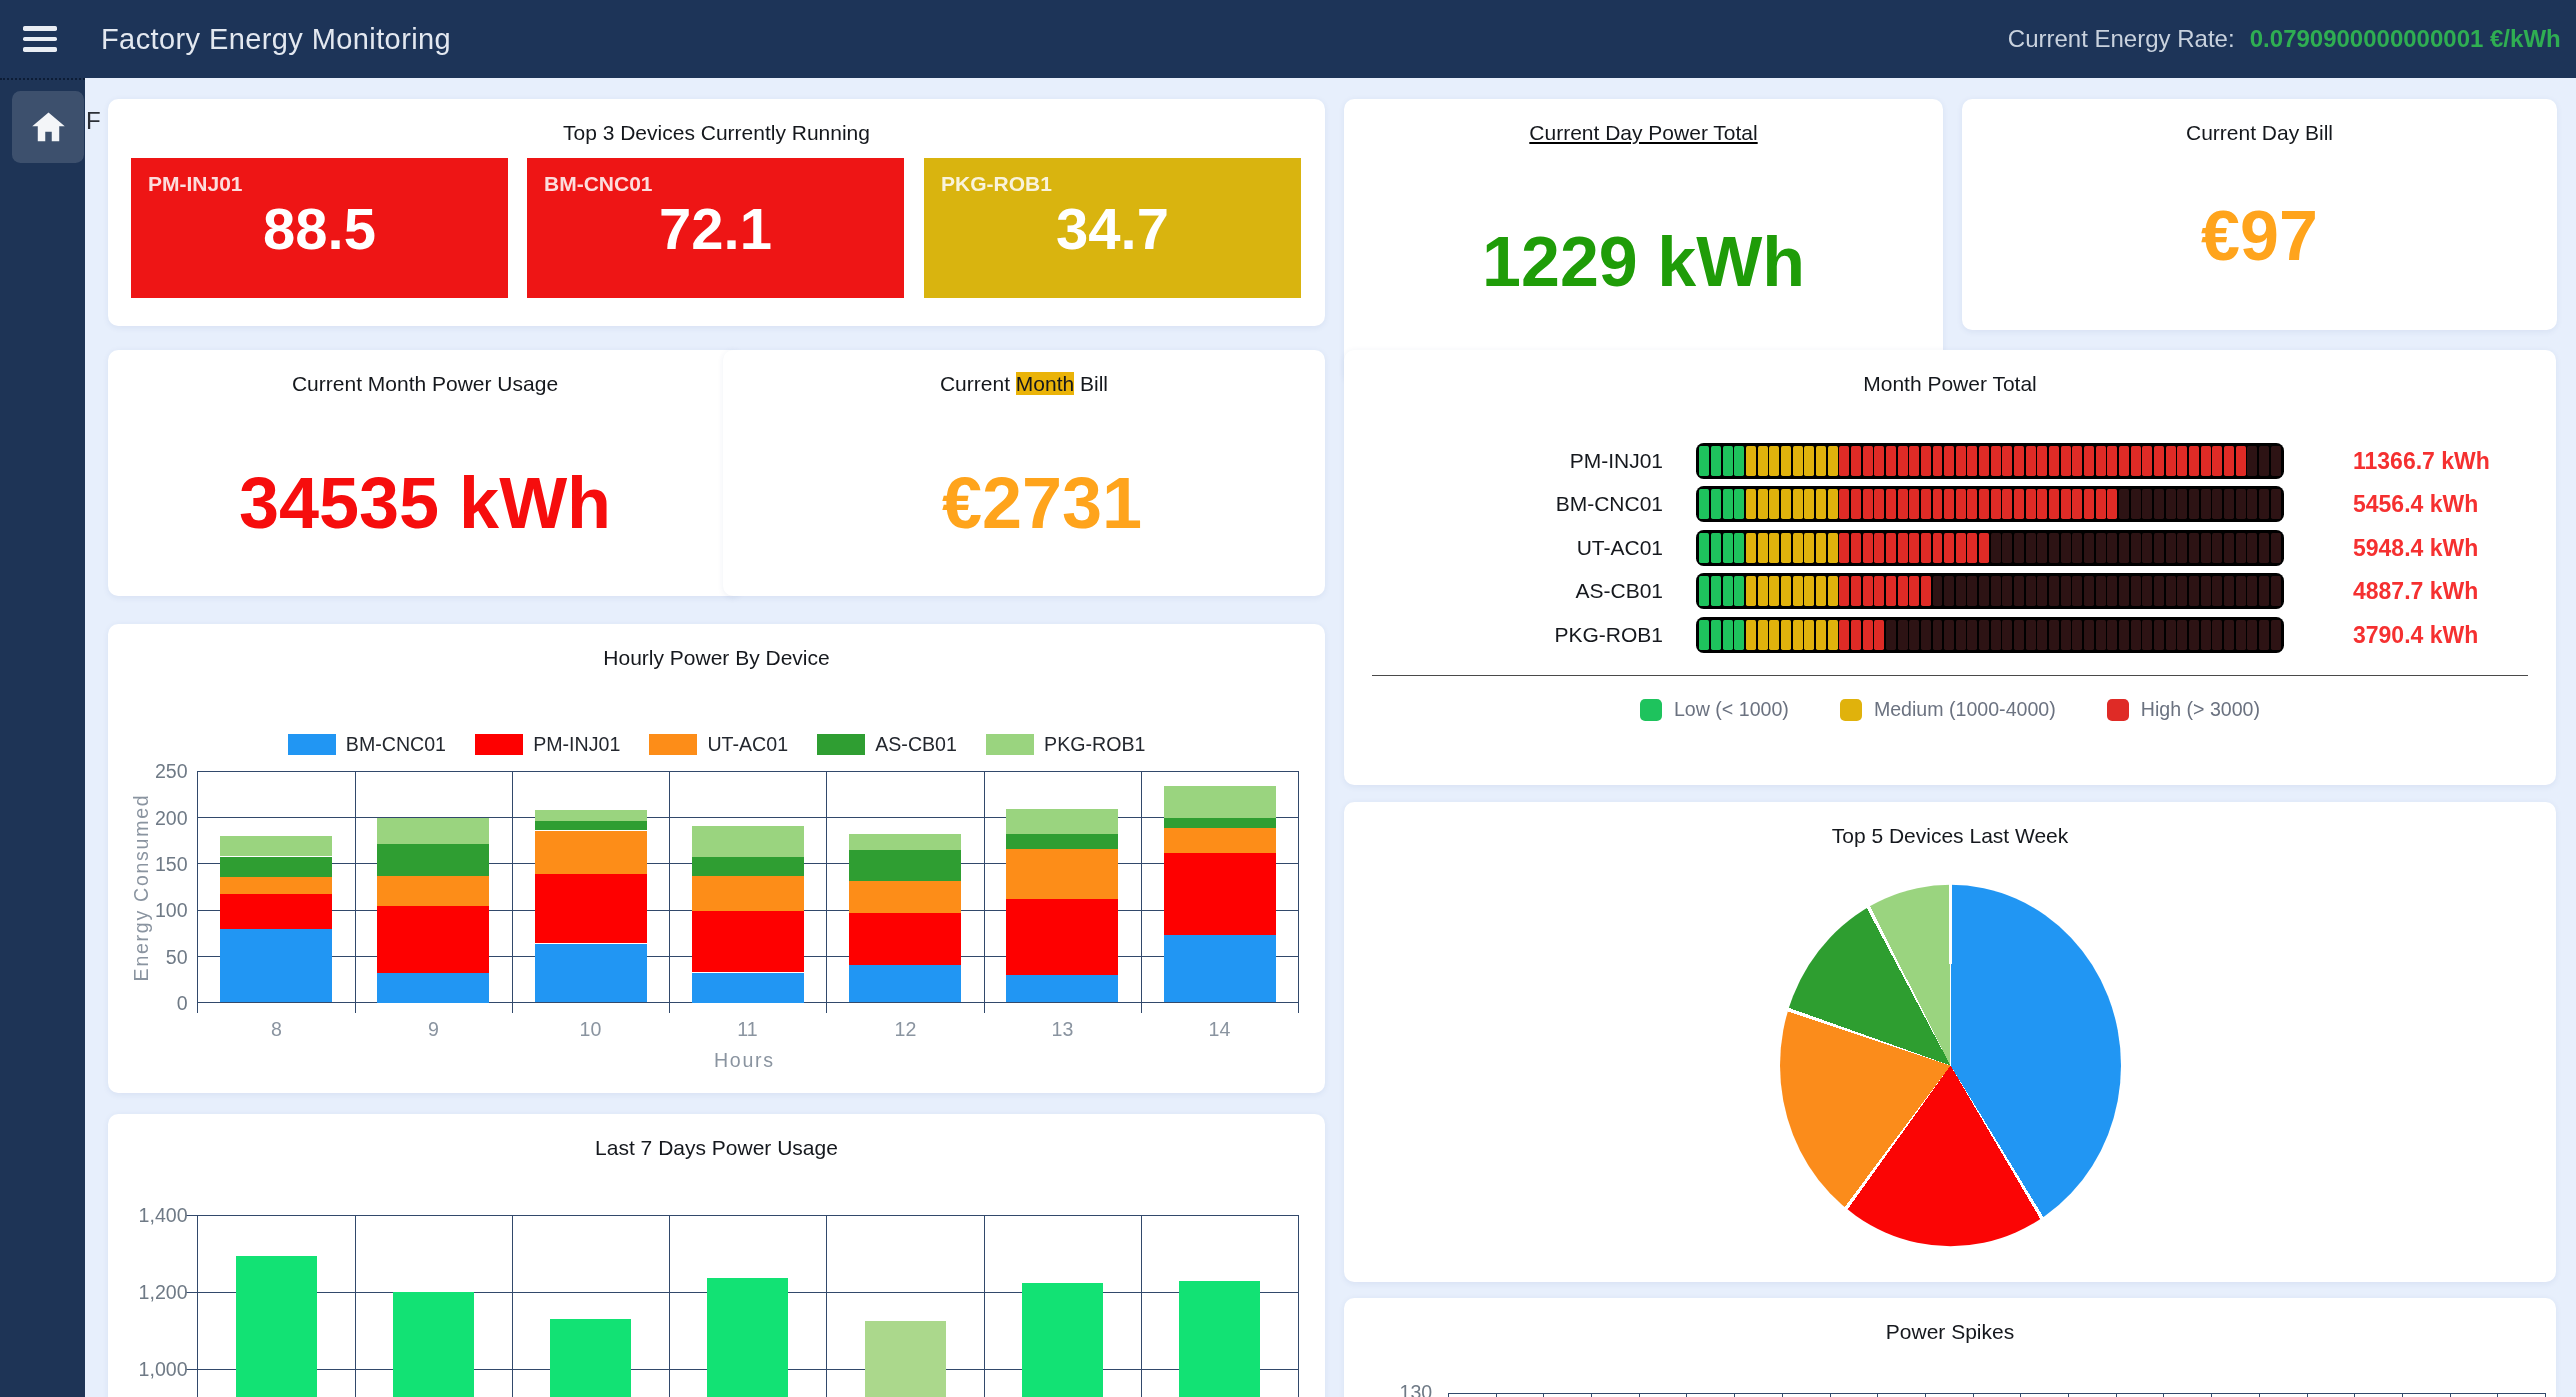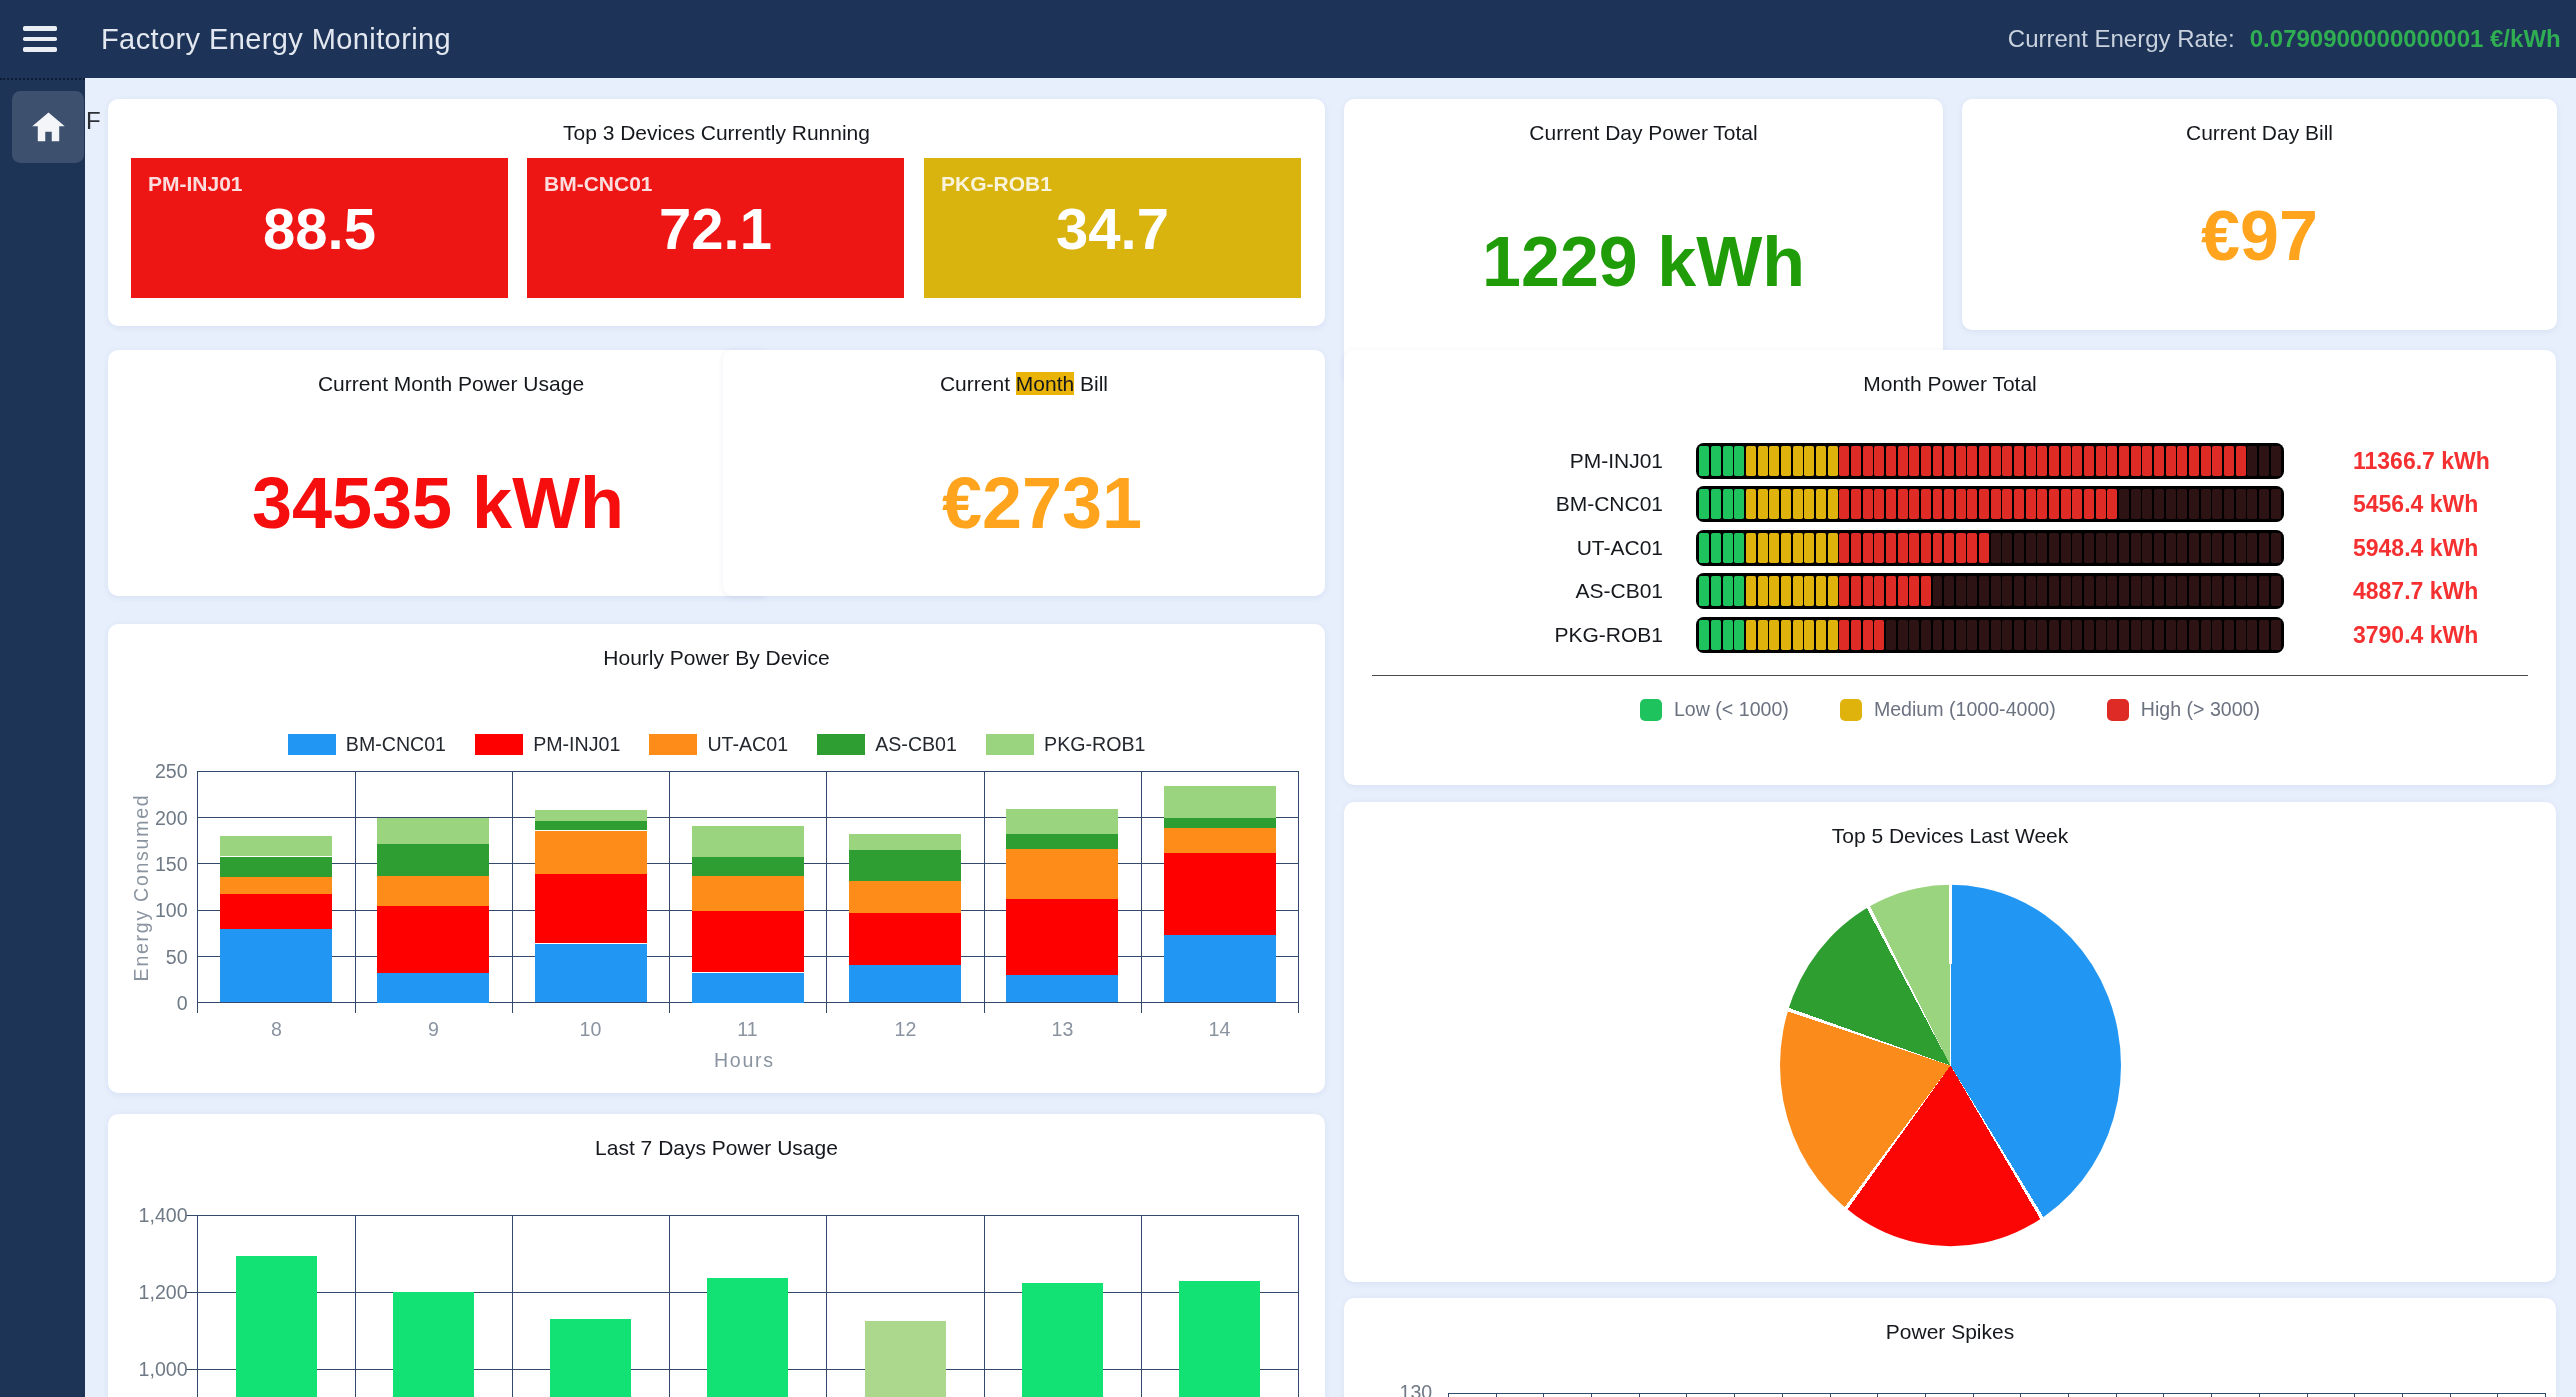--- a/index.html
+++ b/index.html
@@ -105,35 +105,35 @@
         <div class="t-label">BM-CNC01</div>
         <div class="t-value">72.1</div>
       </div>
       <div class="tile" style="left:816px;background:#d9b40f;">
         <div class="t-label">PKG-ROB1</div>
         <div class="t-value">34.7</div>
       </div>
     </div>
 </div>
 
-<div class="card" style="left:1344px;top:99px;width:599px;height:283px;">
+<div class="card" style="left:1344px;top:99px;width:599px;height:283px;text-decoration:underline;">
   <div class="card-title">Current Day Power Total</div>
   <div class="stat-wrap">
       <div class="stat" style="font-size:70px;color:#1f9c08;margin-top:43px;">1229 kWh</div>
     </div>
 </div>
 
 <div class="card" style="left:1962px;top:99px;width:595px;height:231px;">
   <div class="card-title">Current Day Bill</div>
   <div class="stat-wrap">
       <div class="stat" style="font-size:70px;color:#ffa41c;margin-top:43px;">€97</div>
     </div>
 </div>
 
-<div class="card" style="left:108px;top:350px;width:634px;height:246px;padding-left:26px;">
+<div class="card" style="left:108px;top:350px;width:634px;height:246px;">
   <div class="card-title">Current Month Power Usage</div>
   <div class="stat-wrap">
       <div class="stat" style="font-size:72px;color:#f60d0d;margin-top:60px;">34535 kWh</div>
     </div>
 </div>
 
 <div class="card" style="left:723px;top:350px;width:602px;height:246px;">
   <div class="card-title"><span>Current </span><span class="sel">Month</span><span> Bill</span></div>
   <div class="stat-wrap">
       <div class="stat" style="font-size:72px;color:#ffa41c;margin-top:60px;margin-left:36px;">€2731</div>

